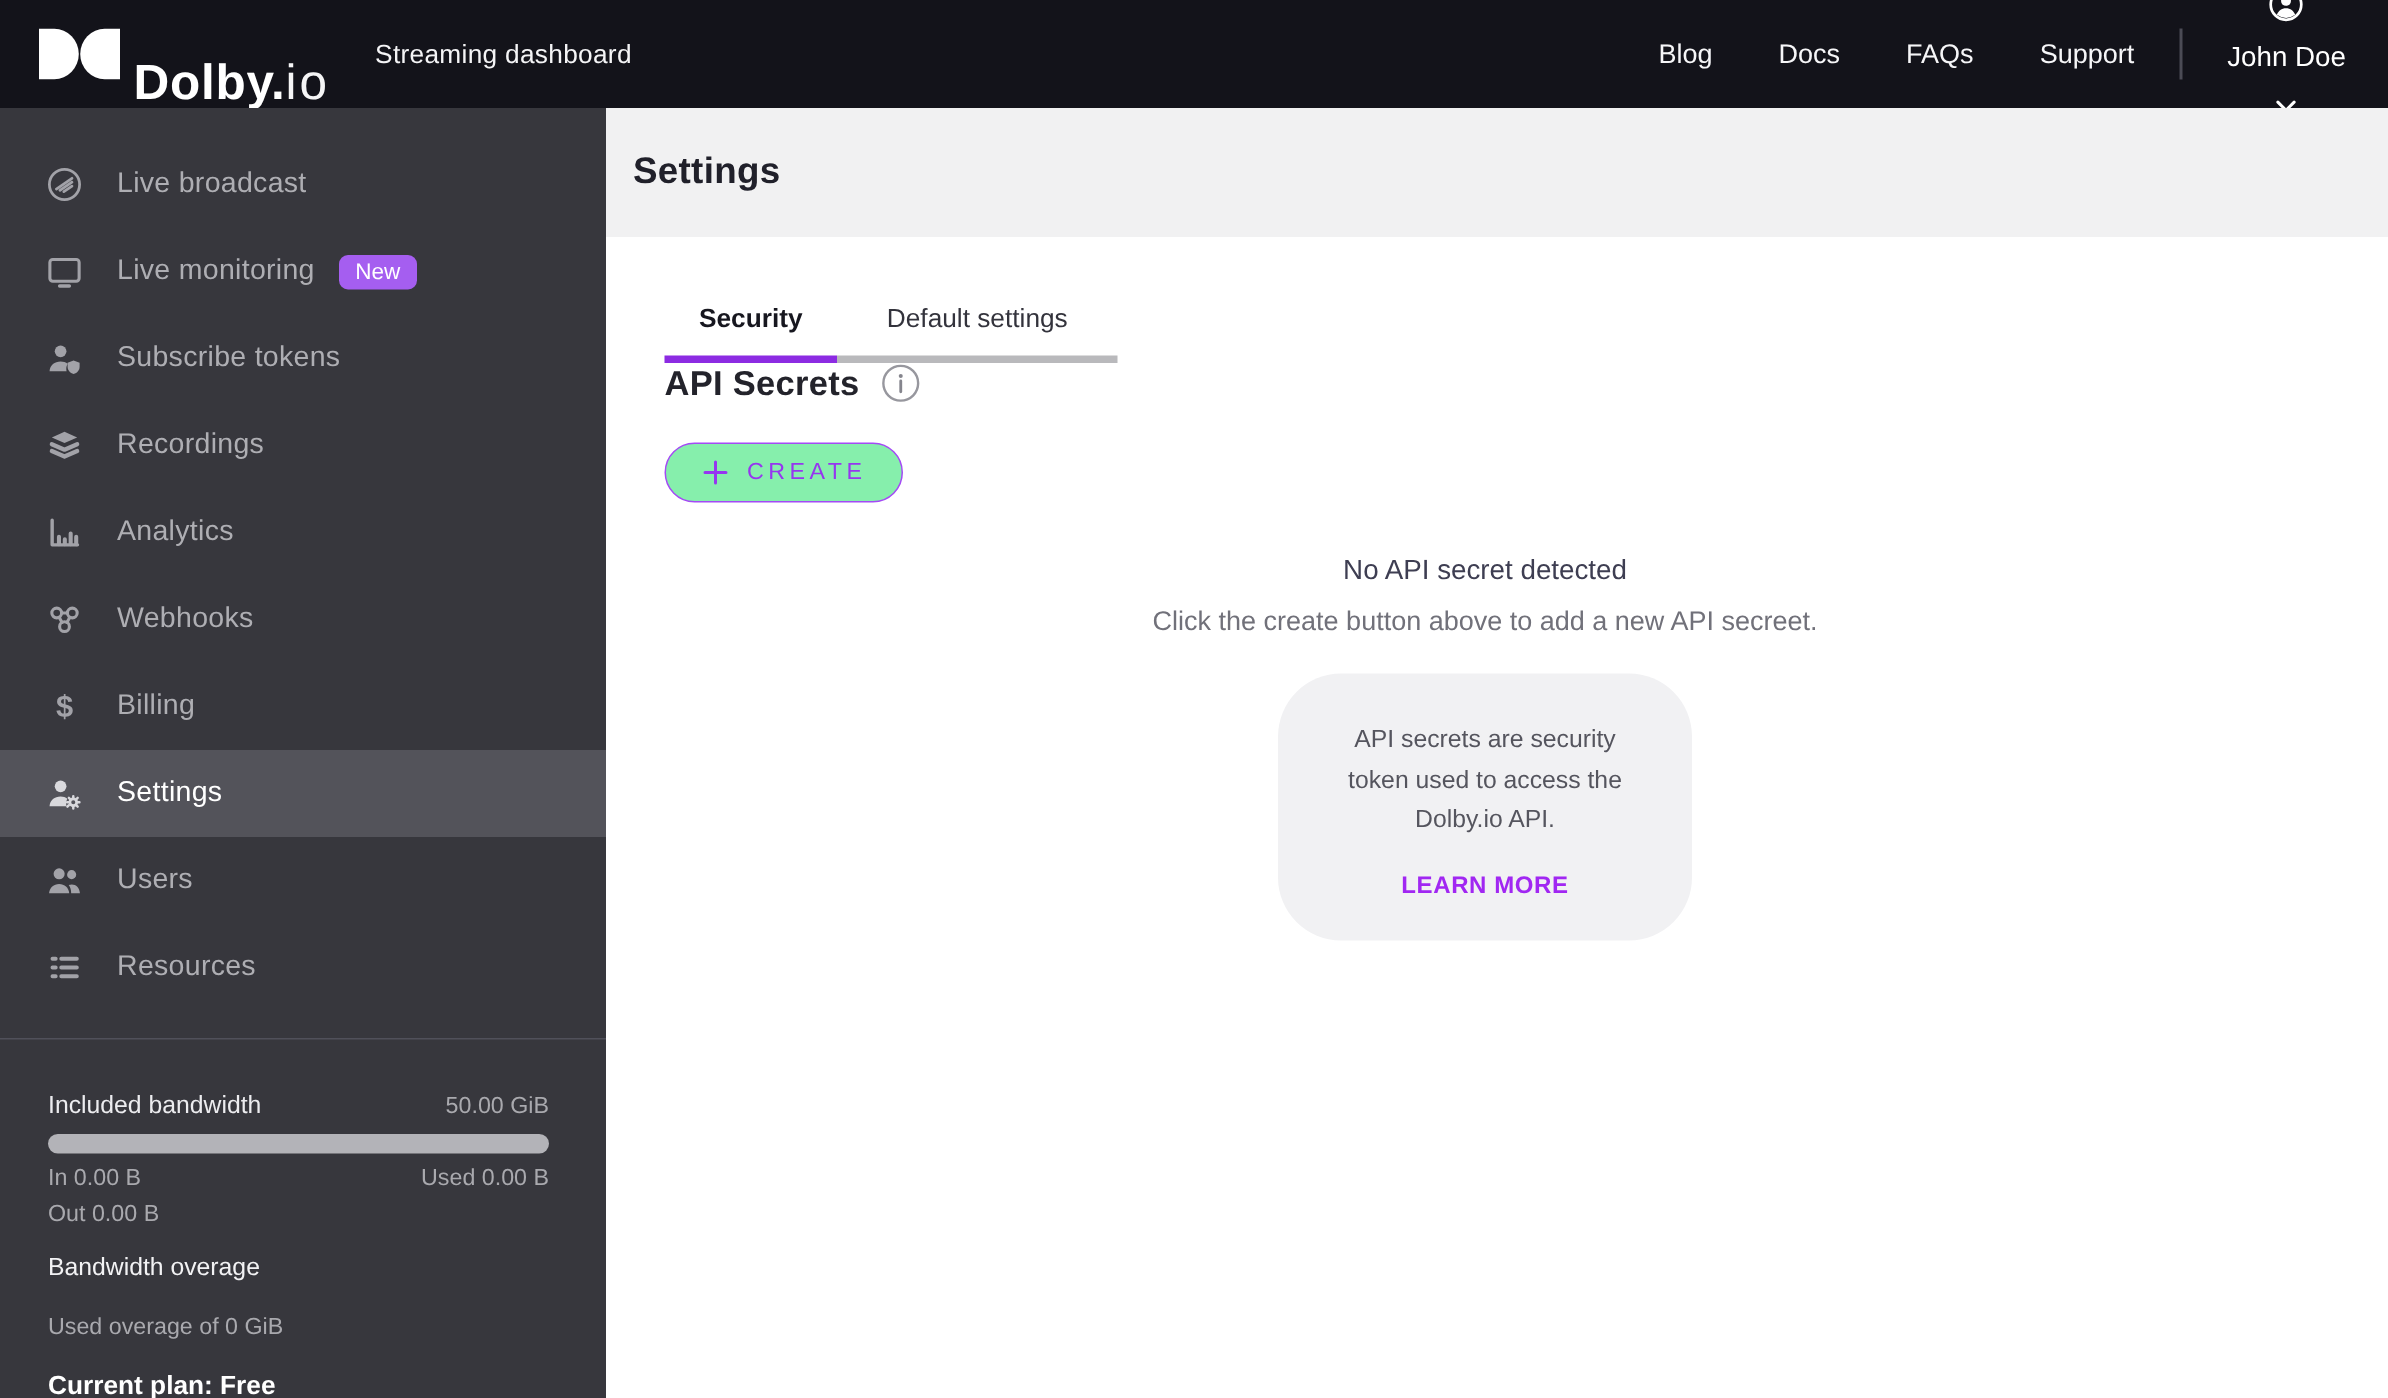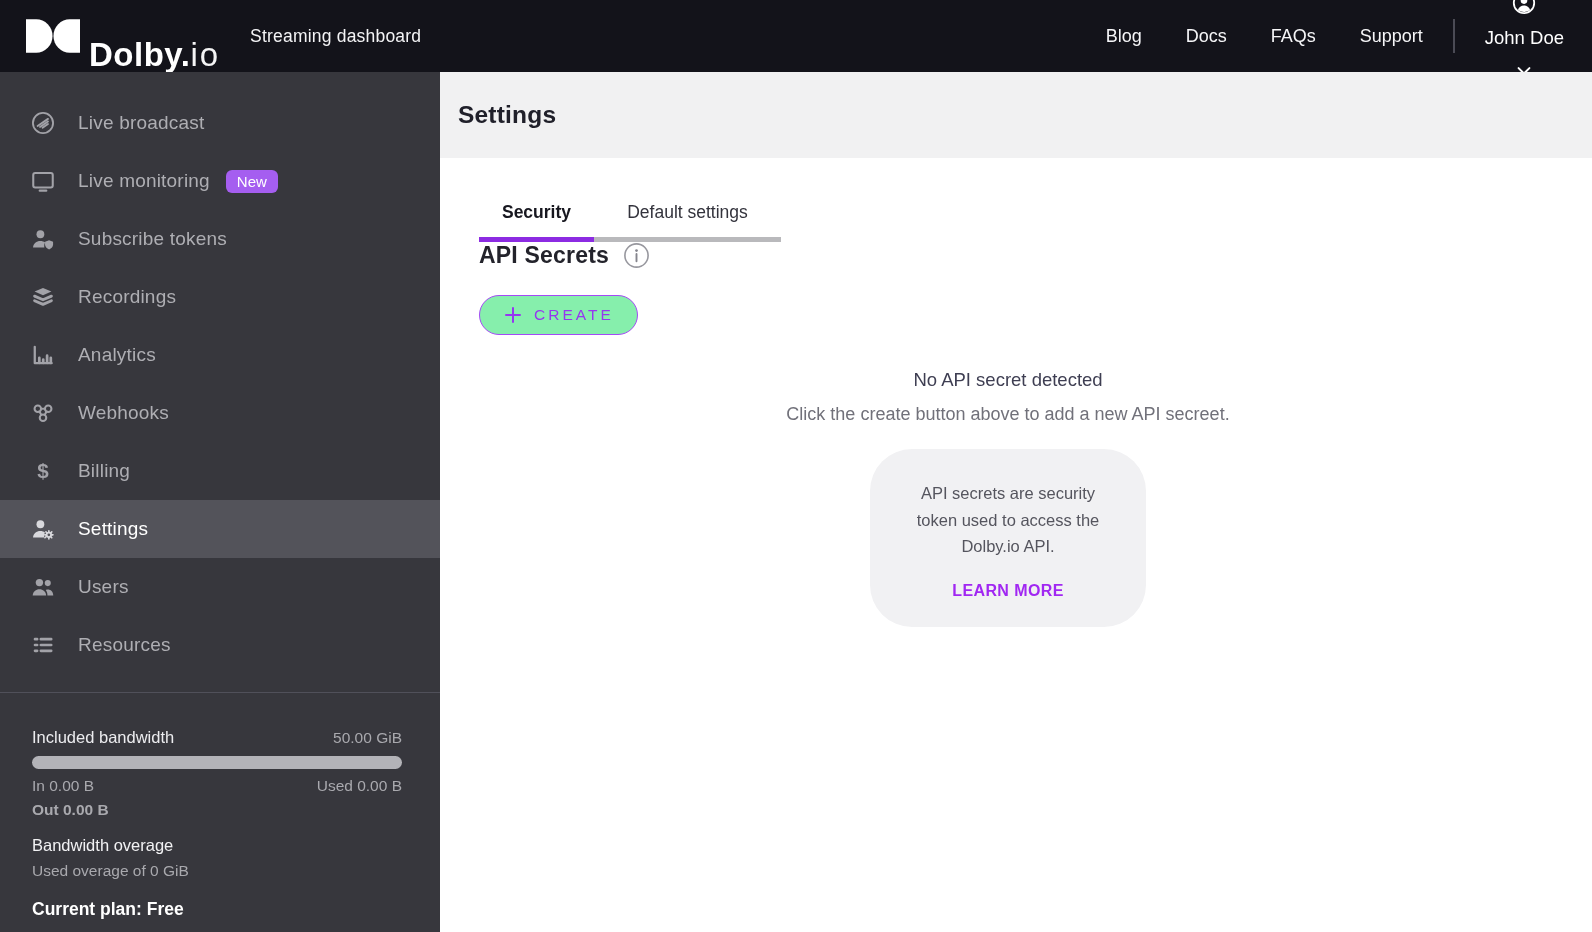--- a/index.html
+++ b/index.html
@@ -19,21 +19,21 @@
   .top-nav { display:flex; align-items:center; gap:44px; }
   .top-link { font-size:18px; color:#f6f6f8; cursor:pointer; text-decoration:none; }
   .vdiv { width:2px; height:34px; background:#4b4b55; margin:0 30px; }
   .user-menu { display:flex; align-items:center; gap:12px; cursor:pointer;flex-direction:column; }
   .user-name { font-size:18.5px; color:#fff; }
 
   
   .shell { display:flex; height:860px; }
 
   
-  .sidebar { width:440px; background:#37373d; flex:none; display:flex; flex-direction:column; }
+  .sidebar { width:404px; background:#37373d; flex:none; display:flex; flex-direction:column; }
   .side-nav { padding-top:22px; }
   .side-item { height:58px; display:flex; align-items:center; padding-left:30px; cursor:pointer;
     color:#aeaeb3; }
   .side-item .s-icon { width:26px; height:26px; flex:none; color:#a2a2a8; display:flex;
     align-items:center; justify-content:center; }
   .side-item .s-label { margin-left:22px; font-size:19px; letter-spacing:.2px; }
   .side-item.selected { background:#53535a; color:#fff; }
   .side-item.selected .s-icon { color:#d9d9dd; }
   .badge-new { margin-left:16px; background:#a55ef0; color:#fff; font-size:15px;
     padding:4px 11px; border-radius:6px; line-height:1; }
@@ -42,23 +42,23 @@
     color:#a9a9ae; }
   .u-title-row { display:flex; align-items:center; gap:8px; color:#fff; font-weight:700;
     font-size:17px; cursor:pointer; }
   .u-row { display:flex; justify-content:space-between; align-items:baseline; }
   .u-included { margin-top:9px; }
   .u-included .lab { color:#ececef; font-size:16.5px; }
   .u-val { color:#a9a9ae; font-size:15.5px; }
   .u-bar { margin-top:9px; height:13px; border-radius:7px; background:#b3b3b8; position:relative; overflow:hidden; }
   .u-bar .fill { position:absolute; left:0; top:0; bottom:0; background:#8c2be2; }
   .u-inout { margin-top:8px; font-size:15.5px; }
-  .u-out { margin-top:6px; font-size:15.5px;font-weight:bold; }
+  .u-out { margin-top:6px; font-size:15.5px; }
   .u-sub-title { margin-top:17px; color:#f2f2f4; font-size:16.5px; }
-  .u-sub-detail { margin-top:7px; font-size:15.5px; }
+  .u-sub-detail { margin-top:21px; font-size:15.5px; }
   .u-plan { margin-top:18px; color:#fff; font-weight:700; font-size:17.5px; line-height:22px; }
 
   
   .main { flex:1; display:flex; flex-direction:column; background:#fff; }
   .titlebar { height:86px; background:#f1f1f2; display:flex; align-items:center; padding-left:18px; }
   .page-title { font-size:24.5px; font-weight:700; color:#20202a; letter-spacing:.2px; }
   .content { padding:44px 55px 0 39px; }
 
   .tabs { display:flex; }
   .tab { display:flex; flex-direction:column; align-items:stretch; cursor:pointer; }

